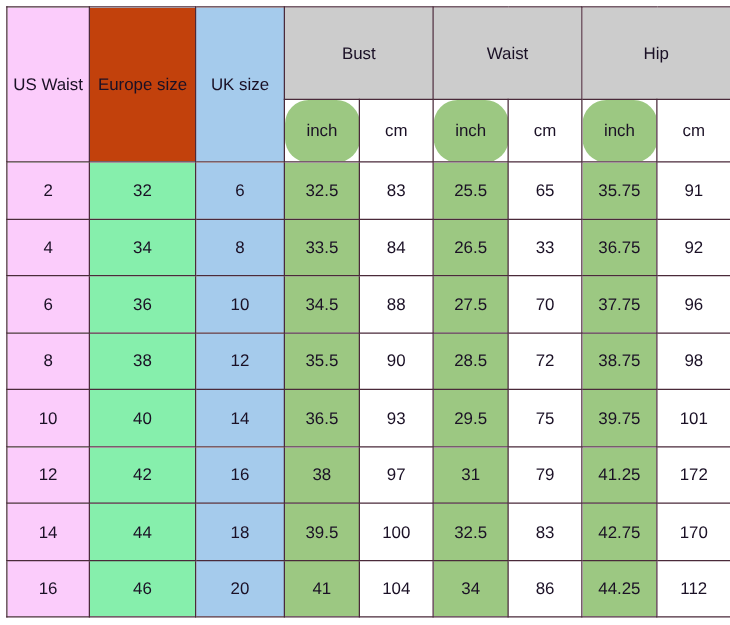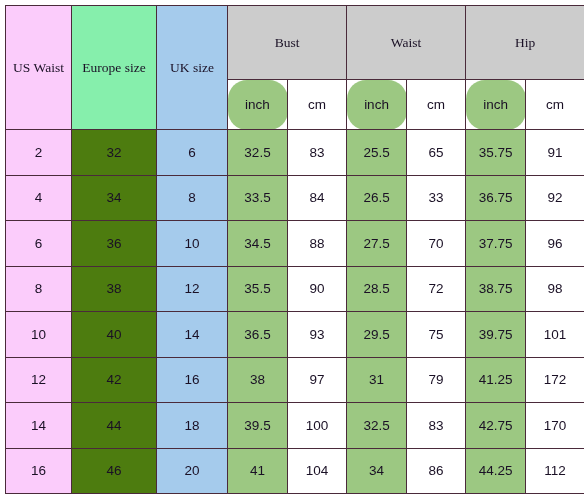--- a/index.html
+++ b/index.html
@@ -34,29 +34,28 @@
     font-size: 13.5px;
     color: #1a1025;
     padding: 0;
     overflow: hidden;
   }
   
   .hdr {
     font-weight: bold;
     font-size: 13.5px;
     line-height: 1.45;
-    font-family: Liberation Serif, serif;
   }
   .hdr-pink   { background: #FBCCFB; }
-  .hdr-orange { background: #86efac; }
+  .hdr-orange { background: #c2410c; }
   .hdr-blue   { background: #A5CBEC; margin-top: 10px; }
   .hdr-gray   { background: #CCCCCC; border-color: #000000; }
 
   .c-pink   { background: #FBCCFB; }
-  .c-orange { background: #4d7c0f; }
+  .c-orange { background: #86efac; }
   .c-blue   { background: #A5CBEC; }
   .c-green  { background: #9CC882; border-color: #000000; }
   .c-white  { background: #FFFFFF; border-color: #000000; }
 
   
   col.w-us     { width: 66px; }
   col.w-eu     { width: 85px; }
   col.w-uk     { width: 71px; }
   col.w-in     { width: 60px; }
   col.w-cm     { width: 59px; }

